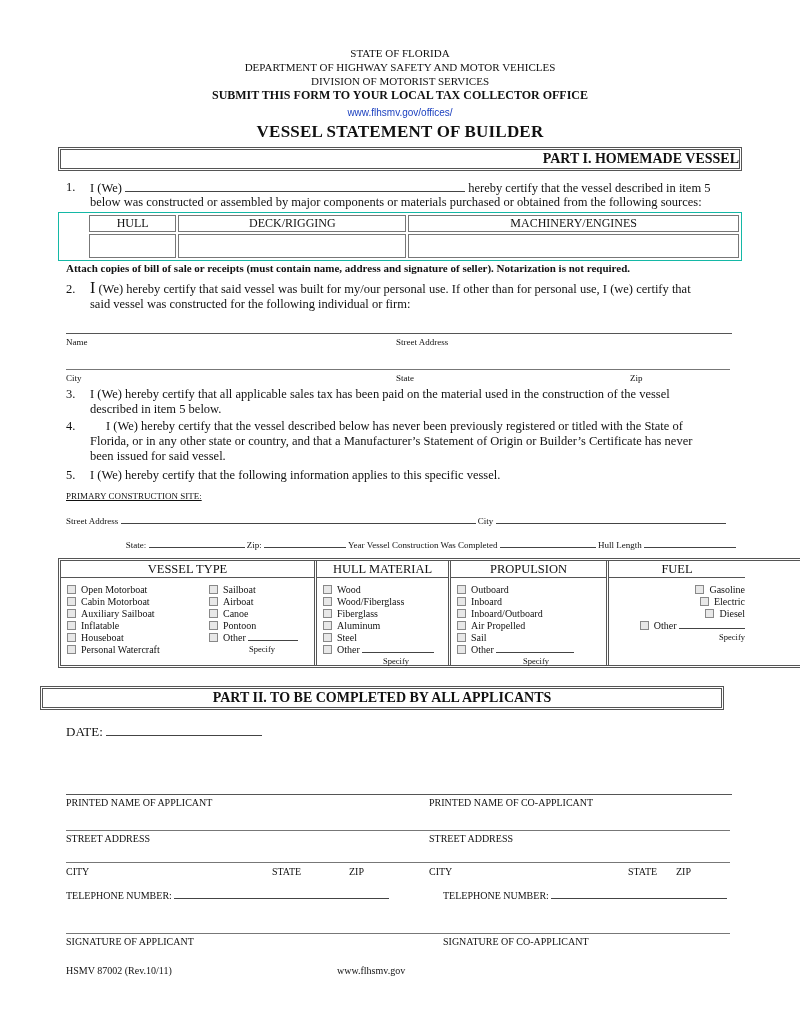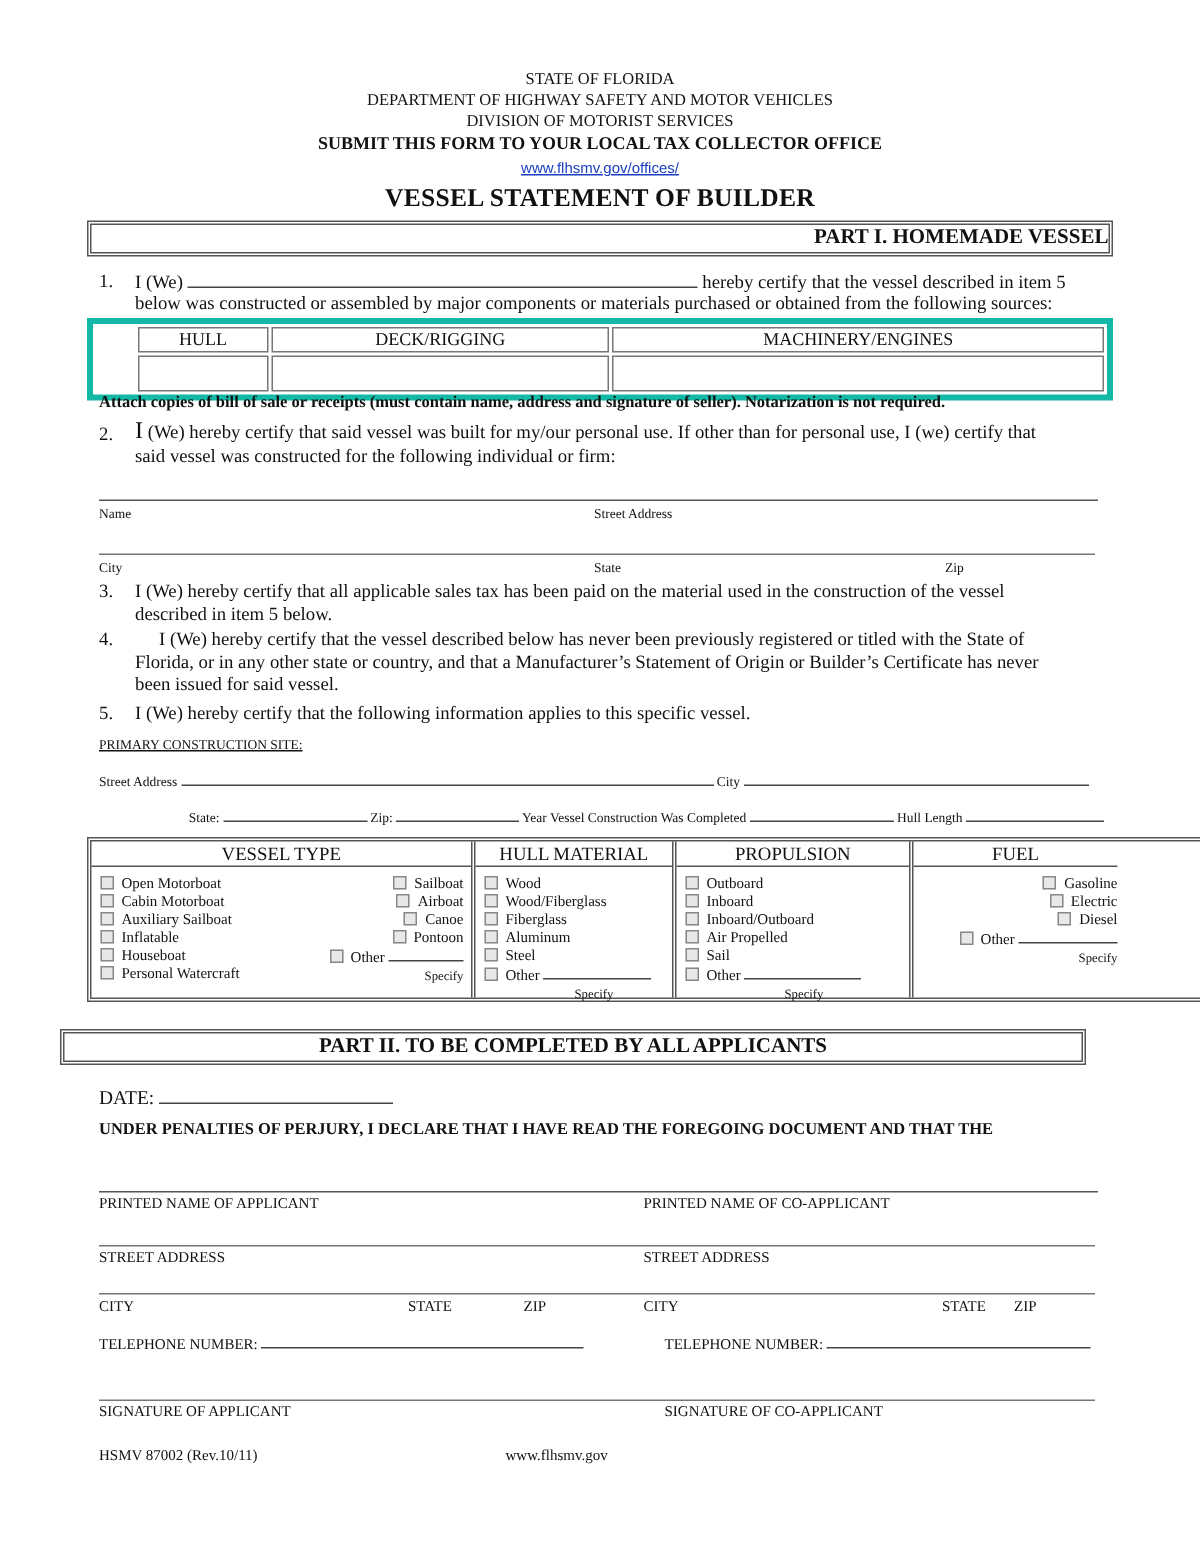--- a/index.html
+++ b/index.html
@@ -2,29 +2,29 @@
 <html><head>
 <meta charset="utf-8">
 <style>
   html, body { margin:0; padding:0; background:#ffffff; }
   body { width:800px; height:1035px; position:relative; overflow:hidden;
          font-family:"Liberation Serif", "DejaVu Serif", serif; color:#111; }
   .abs { position:absolute; }
   .center { text-align:center; left:0; width:800px; }
   .hdr { font-size:11px; line-height:12px; }
   .bold-sans { font-family:Liberation Serif, serif; font-weight:bold; font-size:12px; }
-  .link { font-family:"Liberation Sans", "DejaVu Sans", sans-serif; font-size:10px; color:#1a3fbf; text-decoration:underline; }
+  .link { font-family:"Liberation Sans", "DejaVu Sans", sans-serif; font-size:10px; color:#1a3fbf; }
   .title { font-size:17px; font-weight:bold; letter-spacing:0.2px; }
   .part-box { border:3px double #555; box-sizing:border-box; text-align:center; font-weight:bold; font-size:14px; }
   .t12 { font-size:12.5px; line-height:15px; }
   .t10 { font-size:10px; }
   .t9 { font-size:9px; }
   .line { border-bottom:1px solid #777; }
   .uline { display:inline-block; border-bottom:1px solid #444; height:11px; vertical-align:baseline; }
-  table.src { border-collapse:separate; border-spacing:2px; border:4px solid #14b8a6;padding-left:28px; }
+  table.src { border-collapse:separate; border-spacing:2px; border:1px solid #14b8a6;padding-left:28px; }
   table.src td { border:1px solid #777; text-align:center; font-size:12px; padding:0; }
   .grid4 { display:flex; border:3px double #555; box-sizing:border-box; }
   .col { border-right:3px double #555; box-sizing:border-box; }
   .col:last-child { border-right:none; }
   .col-h { border-bottom:1px solid #555; text-align:center; font-size:12.5px; height:16px; line-height:16px; }
   .opt { font-size:10px; line-height:12px; white-space:nowrap; }
   .cb { display:inline-block; width:7px; height:7px; border:1px solid #888; background:#e8e8e8; margin-right:5px; vertical-align:-1px; }
   .spec { font-size:8.5px; }
 </style>
 </head>
@@ -118,21 +118,21 @@
     <div class="col-h">VESSEL TYPE</div>
     <div style="display:flex; padding:6px 0 0 6px;">
       <div style="width:142px;">
         <div class="opt"><span class="cb"></span><span>Open Motorboat</span></div>
         <div class="opt"><span class="cb"></span><span>Cabin Motorboat</span></div>
         <div class="opt"><span class="cb"></span><span>Auxiliary Sailboat</span></div>
         <div class="opt"><span class="cb"></span><span>Inflatable</span></div>
         <div class="opt"><span class="cb"></span><span>Houseboat</span></div>
         <div class="opt"><span class="cb"></span><span>Personal Watercraft</span></div>
       </div>
-      <div style="width:100px;text-align:right;">
+      <div style="width:100px;">
         <div class="opt"><span class="cb"></span><span>Sailboat</span></div>
         <div class="opt"><span class="cb"></span><span>Airboat</span></div>
         <div class="opt"><span class="cb"></span><span>Canoe</span></div>
         <div class="opt"><span class="cb"></span><span>Pontoon</span></div>
         <div class="opt"><span class="cb"></span><span>Other</span> <span class="uline" style="width:50px; height:8px;"></span></div>
         <div class="spec" style="padding-left:40px;">Specify</div>
       </div>
     </div>
   </div>
 
@@ -175,21 +175,20 @@
 </div>
 
 <div class="abs part-box" style="left:40px; top:686px; width:684px; height:24px; line-height:18px;">PART II.  TO BE COMPLETED BY ALL APPLICANTS</div>
 
 <div class="abs" style="left:66px; top:724px; font-size:13px; white-space:nowrap;">
   <span>DATE:</span>
   <span class="uline" style="width:156px; height:10px;"></span>
 </div>
 
 <div class="abs" style="left:66px; top:746px; font-size:11px; font-weight:bold; line-height:14px;">
-  <div>UNDER PENALTIES OF PERJURY, I DECLARE THAT I HAVE READ THE FOREGOING DOCUMENT AND THAT THE</div>
 </div>
 
 <div class="abs" style="left:66px; top:794px; width:666px; border-bottom:1.5px solid #555;"></div>
 <div class="abs t10" style="left:66px; top:797px;">PRINTED NAME OF APPLICANT</div>
 <div class="abs t10" style="left:429px; top:797px;">PRINTED NAME OF CO-APPLICANT</div>
 
 <div class="abs line" style="left:66px; top:830px; width:664px;"></div>
 <div class="abs t10" style="left:66px; top:833px;">STREET ADDRESS</div>
 <div class="abs t10" style="left:429px; top:833px;">STREET ADDRESS</div>
 

